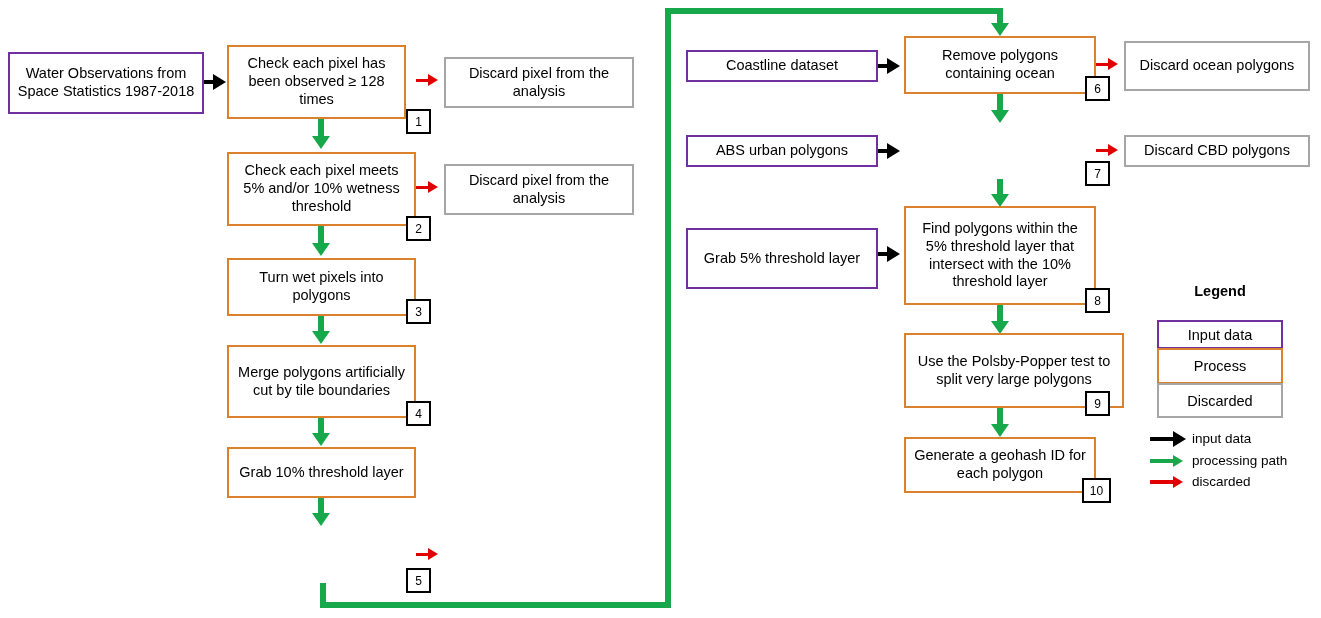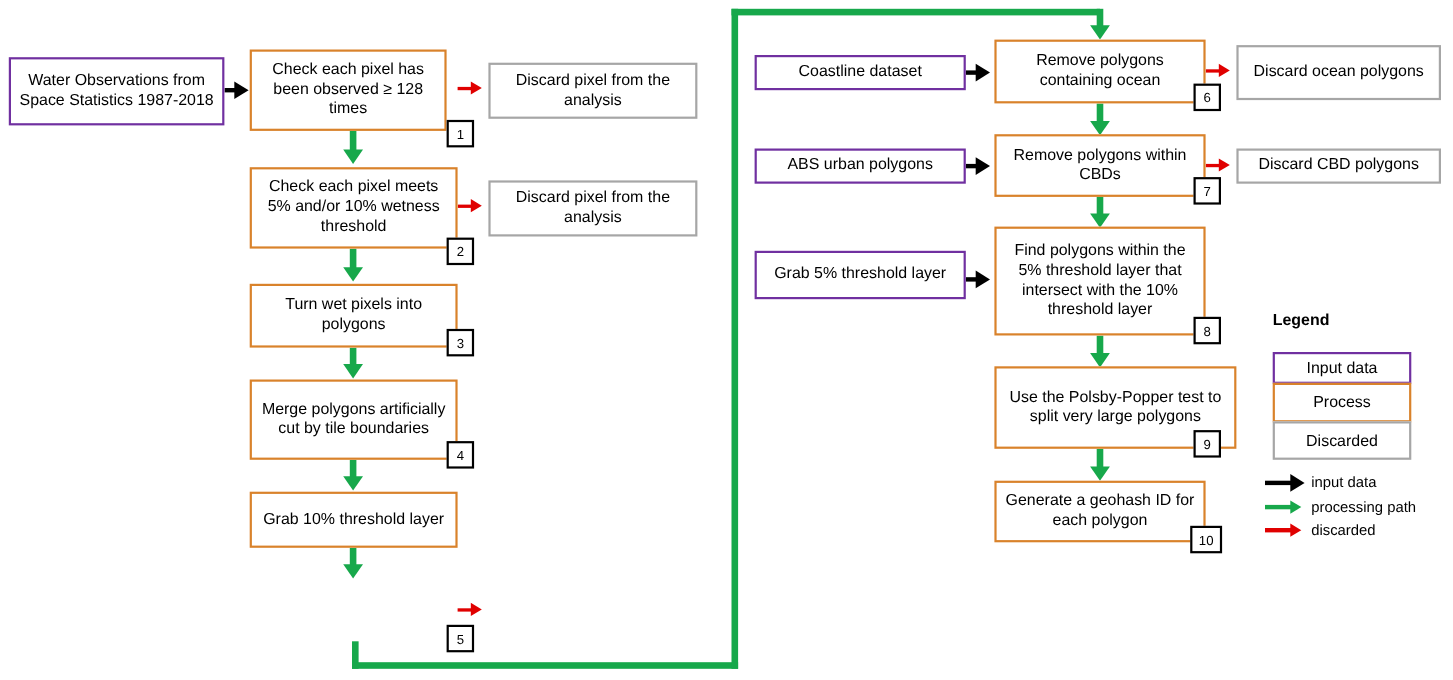--- a/index.html
+++ b/index.html
@@ -89,20 +89,21 @@
     border-bottom: 6px solid transparent;
     border-left: 10px solid #17A84B;
   }
 
   
   .legend-title {
     position: absolute;
     font-size: 14.5px;
     font-weight: bold;
     color: #000000;
+    text-align: center;
   }
   .legend-box {
     position: absolute;
     box-sizing: border-box;
     display: flex;
     align-items: center;
     justify-content: center;
     background: #ffffff;
     font-size: 14.5px;
     color: #000000;
@@ -222,35 +223,32 @@
   </div>
   <div class="ln green" style="left:997px; top:94px; width:6px; height:18px;"></div>
   <div class="ah down green" style="left:991px; top:110px;"></div>
 
   <div class="node input" style="left:686px; top:135px; width:192px; height:32px;">
     <span class="txt">ABS urban polygons</span>
   </div>
   <div class="ln black" style="left:878px; top:149px; width:14px; height:4px;"></div>
   <div class="ah right black" style="left:887px; top:143px;"></div>
 
-  <div class="node process" style="left:904px; top:122px; width:192px; height:57px;">
-    <span class="txt">Remove polygons within CBDs</span>
-  </div>
   <div class="stepnum" style="left:1085px; top:161px;">
     <span>7</span>
   </div>
   <div class="ln red" style="left:1096px; top:149px; width:16px; height:3px;"></div>
   <div class="ah right red" style="left:1108px; top:144px;"></div>
   <div class="node discard" style="left:1124px; top:135px; width:186px; height:32px;">
     <span class="txt">Discard CBD polygons</span>
   </div>
   <div class="ln green" style="left:997px; top:179px; width:6px; height:18px;"></div>
   <div class="ah down green" style="left:991px; top:194px;"></div>
 
-  <div class="node input" style="left:686px; top:228px; width:192px; height:44px;">
+  <div class="node input" style="left:686px; top:228px; width:192px; height:61px;">
     <span class="txt">Grab 5% threshold layer</span>
   </div>
   <div class="ln black" style="left:878px; top:252px; width:14px; height:4px;"></div>
   <div class="ah right black" style="left:887px; top:246px;"></div>
 
   <div class="node process" style="left:904px; top:206px; width:192px; height:99px;">
     <span class="txt">Find polygons within the 5% threshold layer that intersect with the 10% threshold layer</span>
   </div>
   <div class="stepnum" style="left:1085px; top:288px;">
     <span>8</span>

